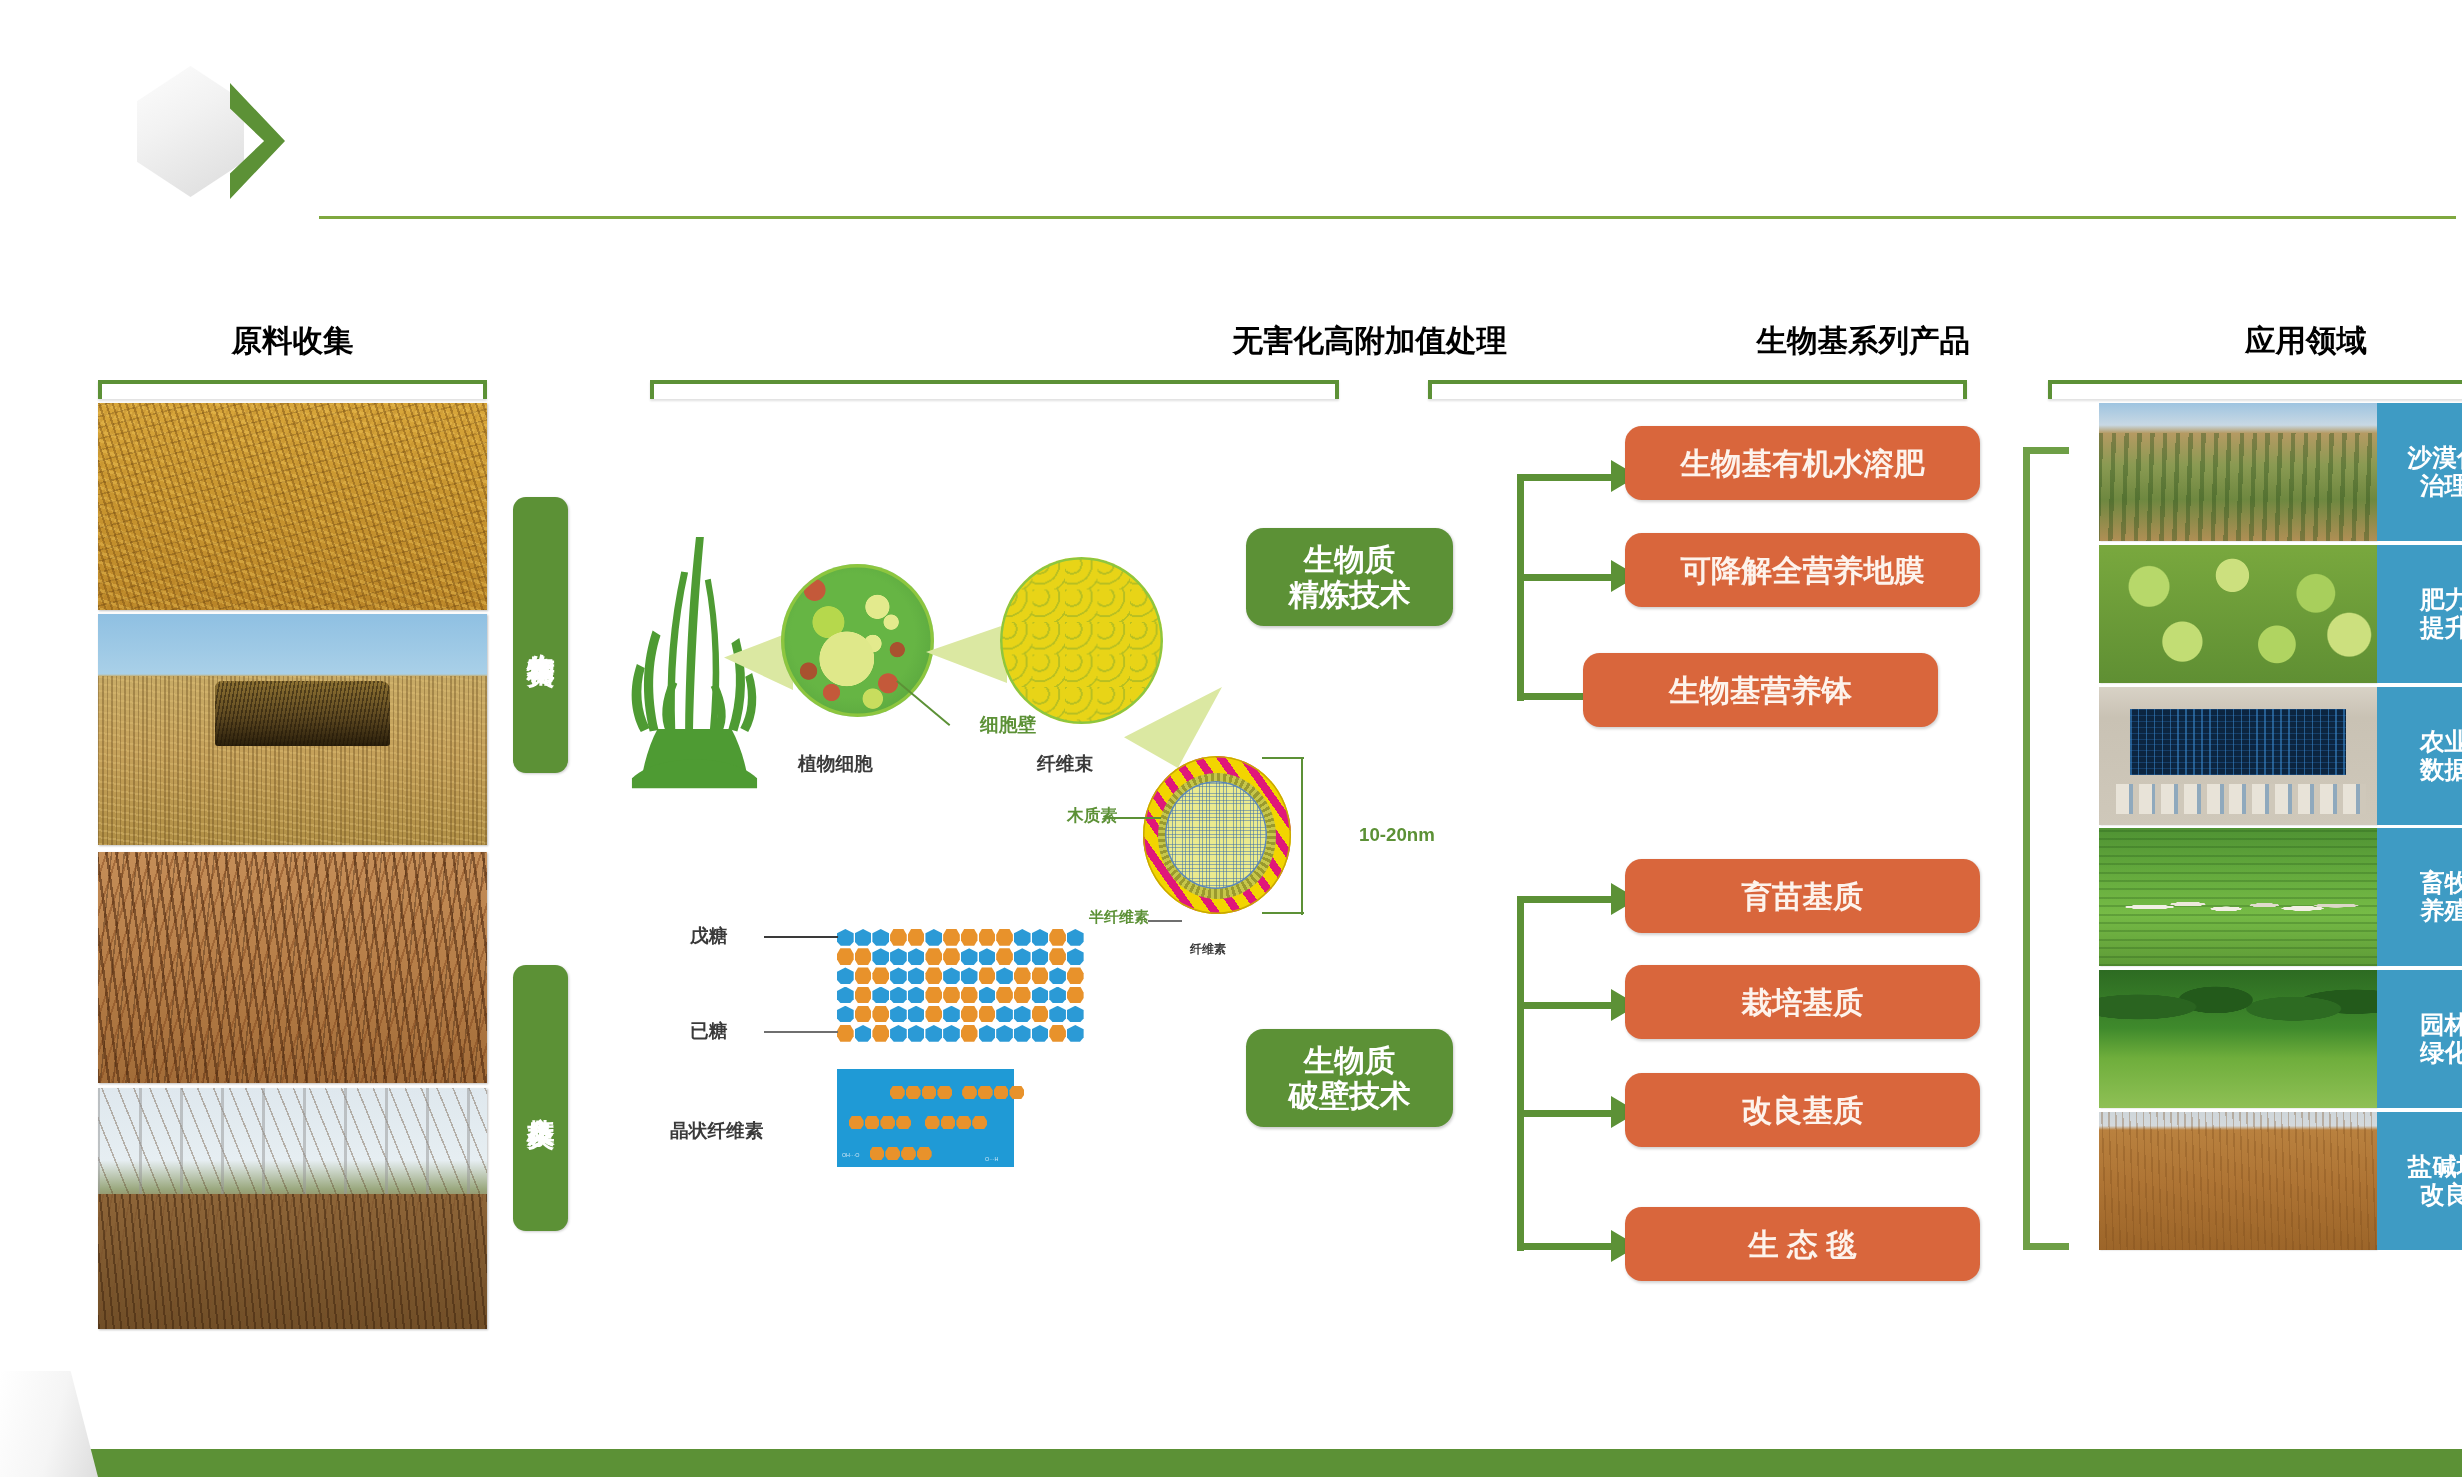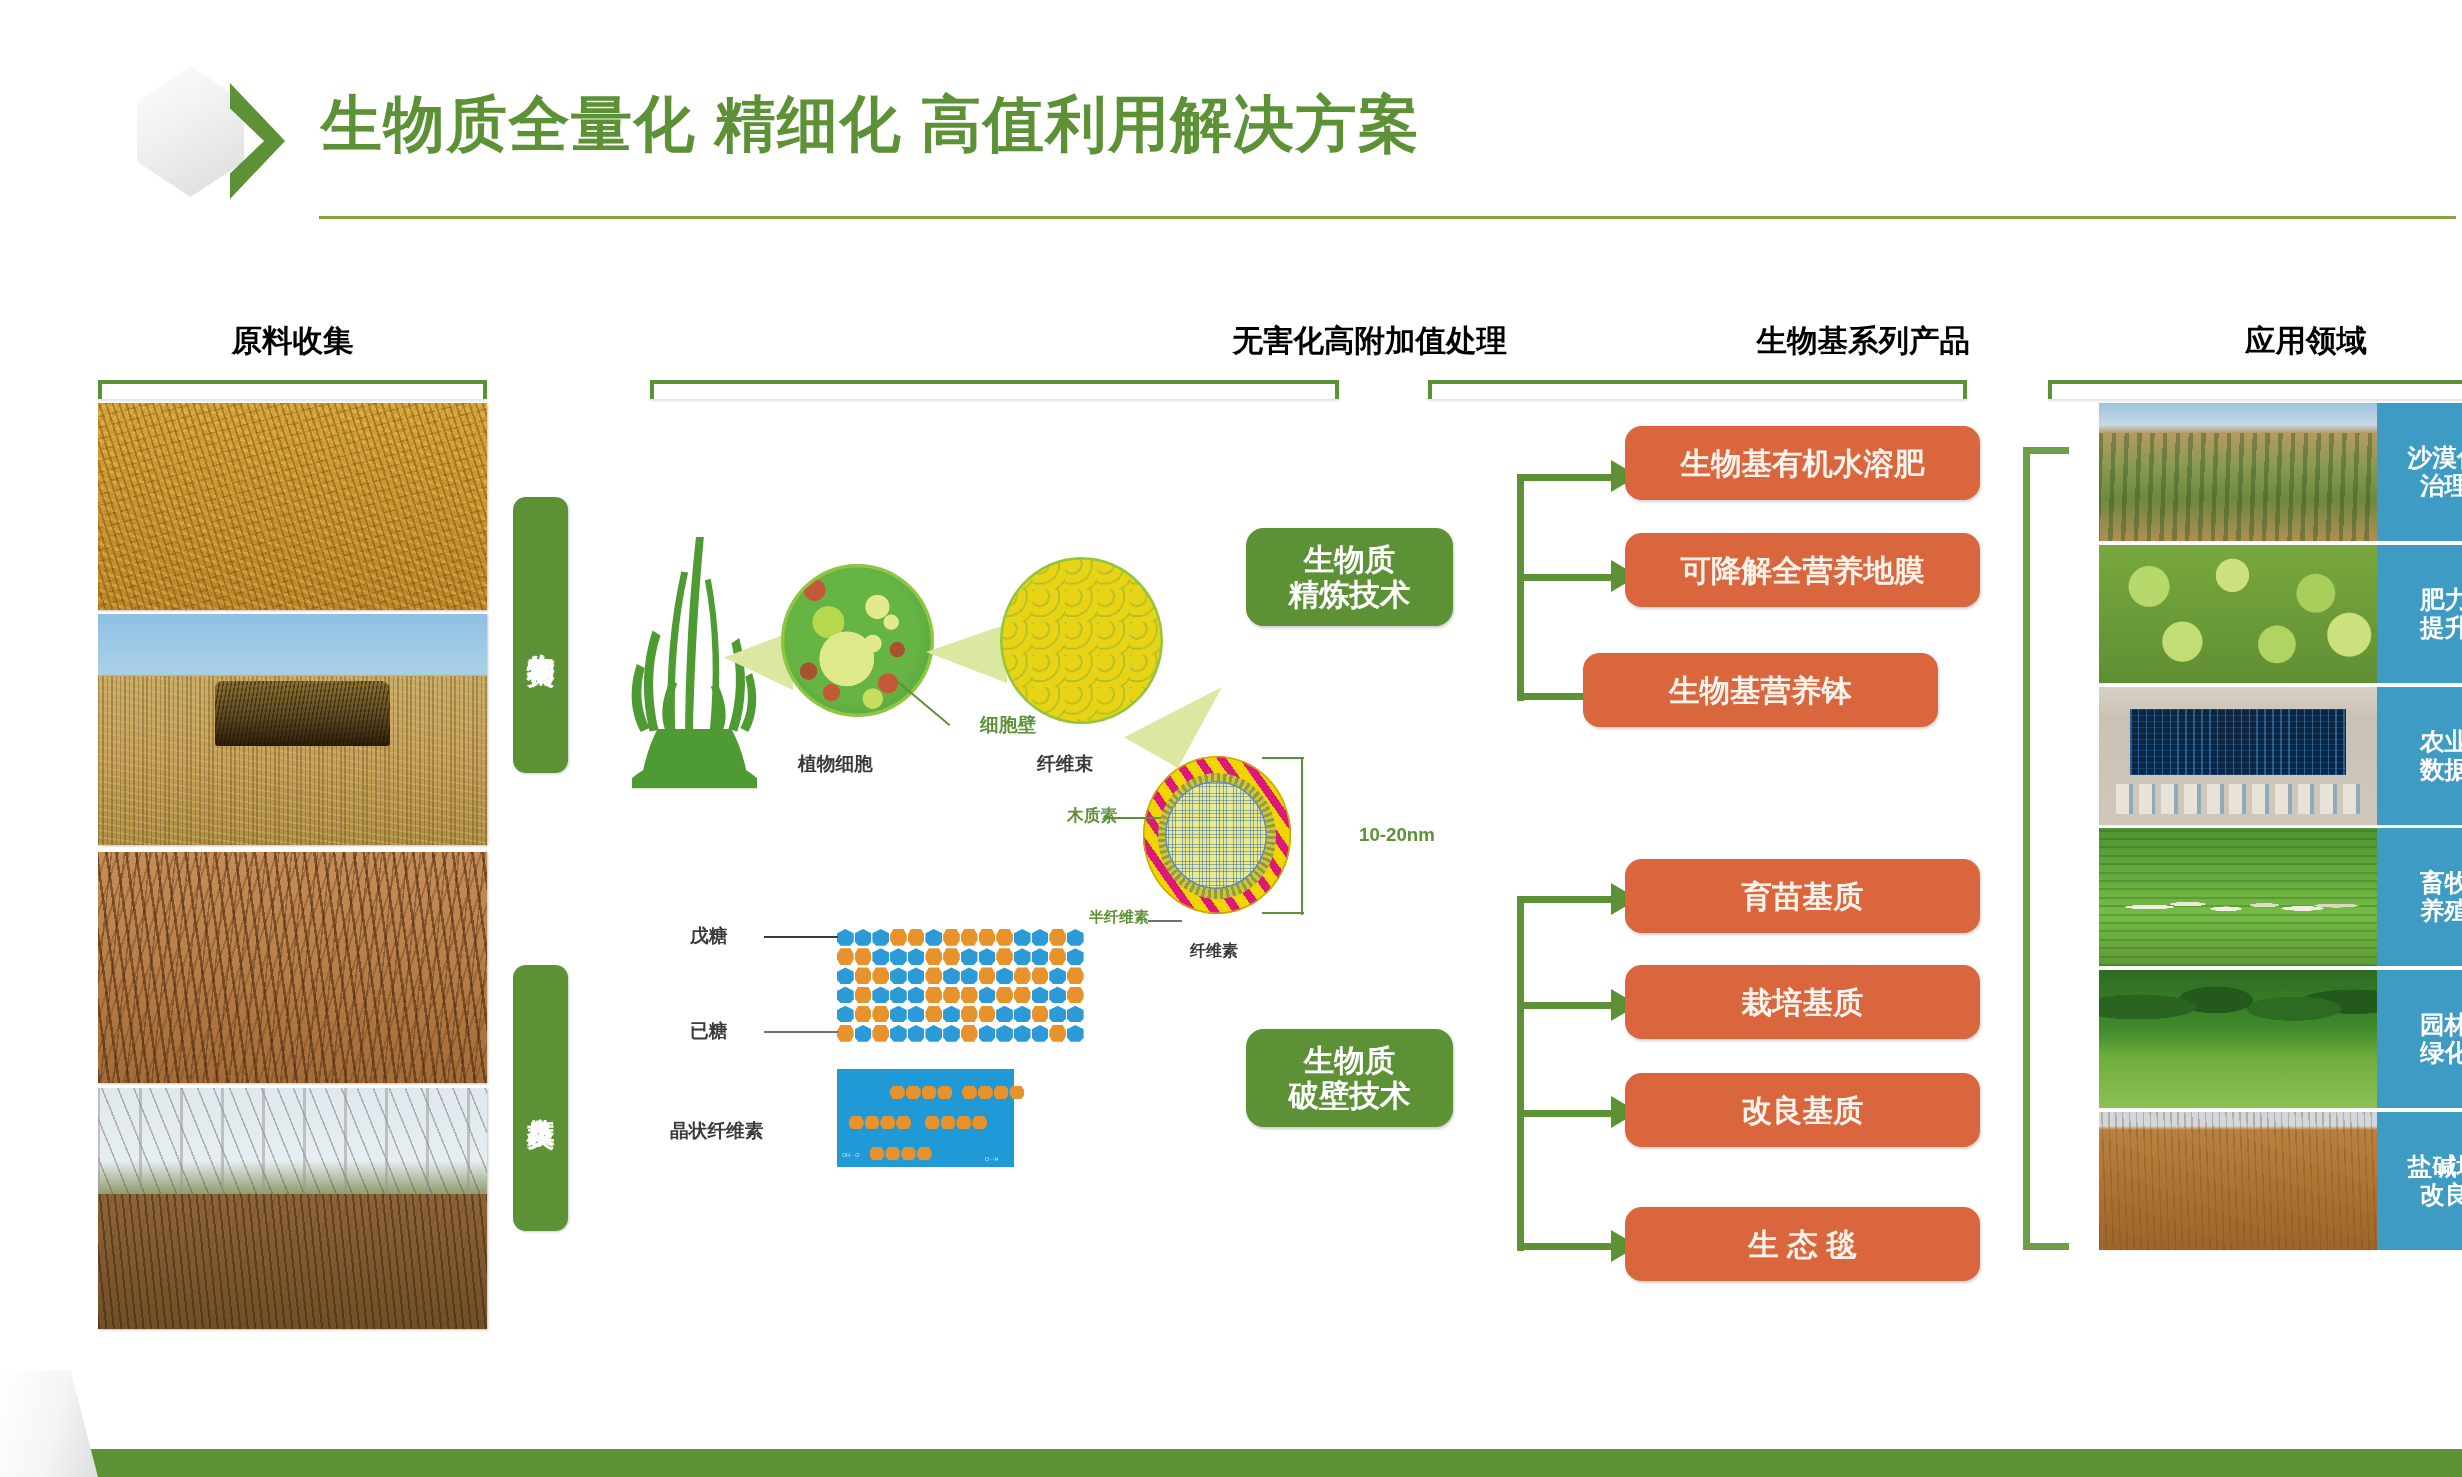--- a/index.html
+++ b/index.html
@@ -267,21 +267,20 @@
     background:linear-gradient(105deg,#ffffff 0%,#f5f5f5 55%,#dedede 100%);
     clip-path:polygon(0% 0%, 72% 0%, 100% 100%, 0% 100%);
     filter:drop-shadow(1.5px -1px 2.5px rgba(0,0,0,0.18)); }
 </style>
 </head>
 <body>
 
 <div id="header">
   <div id="hex-badge"></div>
   <div id="hex-arrow"></div>
-  <div id="page-title">生物质全量化 精细化 高值利用解决方案</div>
   <div id="title-rule"></div>
 </div>
 
 <div class="sec-label" style="left:98px;top:321px;width:389px;">原料收集</div>
 <div class="sec-bracket" style="left:98px;top:380px;width:389px;"></div>
 
 <div class="sec-label" style="left:606px;top:321px;width:901px;text-align:right;">无害化高附加值处理</div>
 <div class="sec-bracket" style="left:650px;top:380px;width:689px;"></div>
 
 <div class="sec-label" style="left:1428px;top:321px;width:542px;text-align:right;">生物基系列产品</div>
@@ -342,21 +341,21 @@
   <div class="beam" style="left:518px;top:204px;width:98px;height:81px;clip-path:polygon(100% 0%,55% 100%,0% 62%);"></div>
 
   <div id="xsec"></div>
   <div id="xsec-ring"></div>
   <div id="xsec-core"></div>
 
   <div class="leader" style="left:501px;top:334px;width:54px;"></div>
   <div class="sci-label green" style="left:413px;top:321px;font-size:16.7px;">木质素</div>
   <div class="leader" style="left:542px;top:437px;width:34px;background:#6f6f6f;"></div>
   <div class="sci-label green" style="left:435px;top:425px;font-size:15px;">半纤维素</div>
-  <div class="sci-label" style="left:584px;top:458px;font-size:16px;">纤维素</div>
+  <div class="sci-label" style="left:584px;top:458px;font-size:12px;">纤维素</div>
 
   <div id="dim-line"></div>
   <div class="dim-cap" style="left:656px;top:274px;"></div>
   <div class="dim-cap" style="left:656px;top:429px;"></div>
   <div class="sci-label green" style="left:705px;top:341px;font-size:18.7px;">10-20nm</div>
 
   <div id="sugar-grid">
     <div class="sugar-row"><span class="sug p"></span><span class="sug p"></span><span class="sug p"></span><span class="sug h"></span><span class="sug h"></span><span class="sug p"></span><span class="sug h"></span><span class="sug h"></span><span class="sug h"></span><span class="sug h"></span><span class="sug p"></span><span class="sug p"></span><span class="sug h"></span><span class="sug p"></span></div>
     <div class="sugar-row"><span class="sug h"></span><span class="sug h"></span><span class="sug p"></span><span class="sug p"></span><span class="sug p"></span><span class="sug h"></span><span class="sug h"></span><span class="sug p"></span><span class="sug p"></span><span class="sug h"></span><span class="sug p"></span><span class="sug p"></span><span class="sug h"></span><span class="sug p"></span></div>
     <div class="sugar-row"><span class="sug p"></span><span class="sug h"></span><span class="sug h"></span><span class="sug p"></span><span class="sug p"></span><span class="sug h"></span><span class="sug p"></span><span class="sug p"></span><span class="sug h"></span><span class="sug p"></span><span class="sug h"></span><span class="sug h"></span><span class="sug p"></span><span class="sug h"></span></div>

